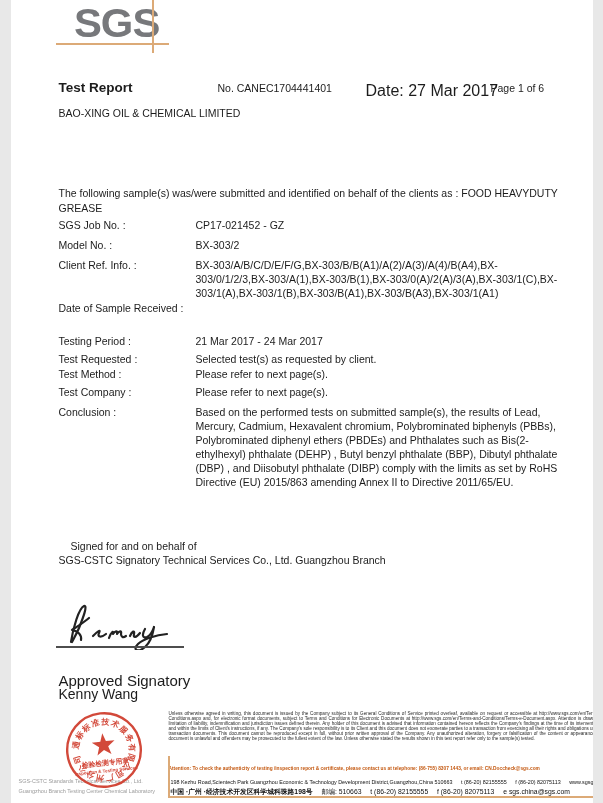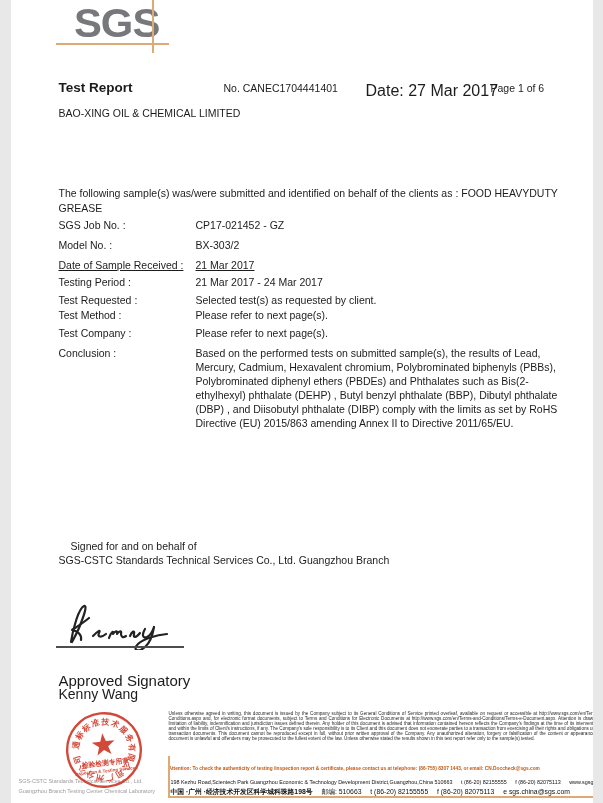--- a/index.html
+++ b/index.html
@@ -13,36 +13,36 @@
   .logo-text {
     position:absolute; left:63px; top:0px;
     font-size:41px; font-weight:bold; color:#77787b;
     letter-spacing:-1px; transform:scaleX(1.02); transform-origin:left top;
   }
   .logo-hline { position:absolute; left:45px; top:43px; width:113px; height:2px; background:#dcaa77; }
   .logo-vline { position:absolute; left:141px; top:0px; width:2px; height:53px; background:#dcaa77; }
 
   .titlebar { position:absolute; top:80px; left:0; width:603px; height:18px; }
   .doc-title { position:absolute; left:48px; top:0; font-size:13.5px; font-weight:bold; }
-  .report-no { position:absolute; left:213px; top:2px; font-size:10.5px;text-align:right; }
+  .report-no { position:absolute; left:207px; top:2px; font-size:10.5px;text-align:right; }
   .report-date { position:absolute; left:355px; top:2px; font-size:16px; }
   .report-page { position:absolute; left:480px; top:2px; font-size:10.5px; }
 
   .client-name { position:absolute; left:48px; top:107px; font-size:10.5px; }
   .client-addr { position:absolute; left:48px; top:127px; font-size:10.5px; }
 
   .intro { position:absolute; left:48px; top:186px; width:514px; font-size:10.5px; line-height:15px; }
 
   
   .fields { position:absolute; left:48px; top:218px; width:512px; font-size:10.5px; }
   .row { display:flex; }
   .row .lbl { flex:0 0 137px; line-height:14px; }
   .row .val { flex:1; line-height:14px; }
   .mb6 { margin-bottom:6px; } .mb4 { margin-bottom:4px; }
-  .mb3 { margin-bottom:3px;text-decoration:underline; } .mb1 { margin-bottom:1px; }
+  .mb3 { margin-bottom:19px; } .mb1 { margin-bottom:1px; }
 
   
   .signed1 { position:absolute; left:60px; top:540px; font-size:10.5px; }
   .signed2 { position:absolute; left:48px; top:554px; font-size:10.5px; }
   .sig-svg { position:absolute; left:44px; top:598px; }
   .sig-line { position:absolute; left:45px; top:646px; width:128px; height:2px; background:#4d4d4d; }
   .sig-name { position:absolute; left:48px; top:686px; font-size:14px; }
   .sig-title { position:absolute; left:48px; top:672px; font-size:15px; }
 
   
@@ -87,23 +87,26 @@
 
   <div class="fields">
     <div class="row mb6">
       <div class="lbl">SGS Job No. :</div>
       <div class="val">CP17-021452 - GZ</div>
     </div>
     <div class="row mb6">
       <div class="lbl">Model No. :</div>
       <div class="val">BX-303/2</div>
     </div>
+    <div class="row mb1">
+      <div class="lbl">Client Ref. Info. :</div>
+      <div class="val">BX-303/A/B/C/D/E/F/G,BX-303/B/B(A1)/A(2)/A(3)/A(4)/B(A4),BX-303/0/1/2/3,BX-303/A(1),BX-303/B(1),BX-303/0(A)/2(A)/3(A),BX-303/1(C),BX-303/1(A),BX-303/1(B),BX-303/B(A1),BX-303/B(A3),BX-303/1(A1)</div>
+    </div>
     <div class="row mb3">
       <div class="lbl">Date of Sample Received :</div>
-      <div class="val">21 Mar 2017</div>
     </div>
     <div class="row mb4">
       <div class="lbl">Testing Period :</div>
       <div class="val">21 Mar 2017 - 24 Mar 2017</div>
     </div>
     <div class="row mb1">
       <div class="lbl">Test Requested :</div>
       <div class="val">Selected test(s) as requested by client.</div>
     </div>
     <div class="row mb4">
@@ -114,21 +117,21 @@
       <div class="lbl">Test Company :</div>
       <div class="val">Please refer to next page(s).</div>
     </div>
     <div class="row">
       <div class="lbl">Conclusion :</div>
       <div class="val">Based on the performed tests on submitted sample(s), the results of Lead, Mercury, Cadmium, Hexavalent chromium, Polybrominated biphenyls (PBBs), Polybrominated diphenyl ethers (PBDEs) and Phthalates such as Bis(2-ethylhexyl) phthalate (DEHP) , Butyl benzyl phthalate (BBP), Dibutyl phthalate (DBP) , and Diisobutyl phthalate (DIBP) comply with the limits as set by RoHS Directive (EU) 2015/863 amending Annex II to Directive 2011/65/EU.</div>
     </div>
   </div>
 
   <div class="signed1">Signed for and on behalf of</div>
-  <div class="signed2">SGS-CSTC Standards Technical Services Co., Ltd. Guangzhou Branch</div>
+  <div class="signed2">SGS-CSTC Signatory Technical Services Co., Ltd. Guangzhou Branch</div>
 
   <svg class="sig-svg" width="140" height="52" viewBox="0 0 140 52">
     <g fill="none" stroke="#222" stroke-width="2.2" stroke-linecap="round" stroke-linejoin="round">
       <path d="M16,44 C18,30 24,10 29,8 C33,7 28,20 24,30 C21,37 18,42 17,44"></path>
       <path d="M34,20 C28,25 20,30 17,32 C23,33 27,37 26,42"></path>
       <path d="M38,38 C43,33 46,31 44,35 C42,39 46,40 51,36"></path>
       <path d="M54,40 C56,34 59,32 58,36 C60,33 63,32 62,36 C64,33 67,32 66,36 C66,39 68,40 71,38"></path>
       <path d="M75,38 C77,33 80,32 79,36 C78,40 81,40 85,35"></path>
       <path d="M90,31 C87,36 87,41 92,39 C96,37 98,32 99,29 C98,35 96,44 90,49 C83,55 77,52 83,46 C88,41 101,37 112,36"></path>
     </g>

